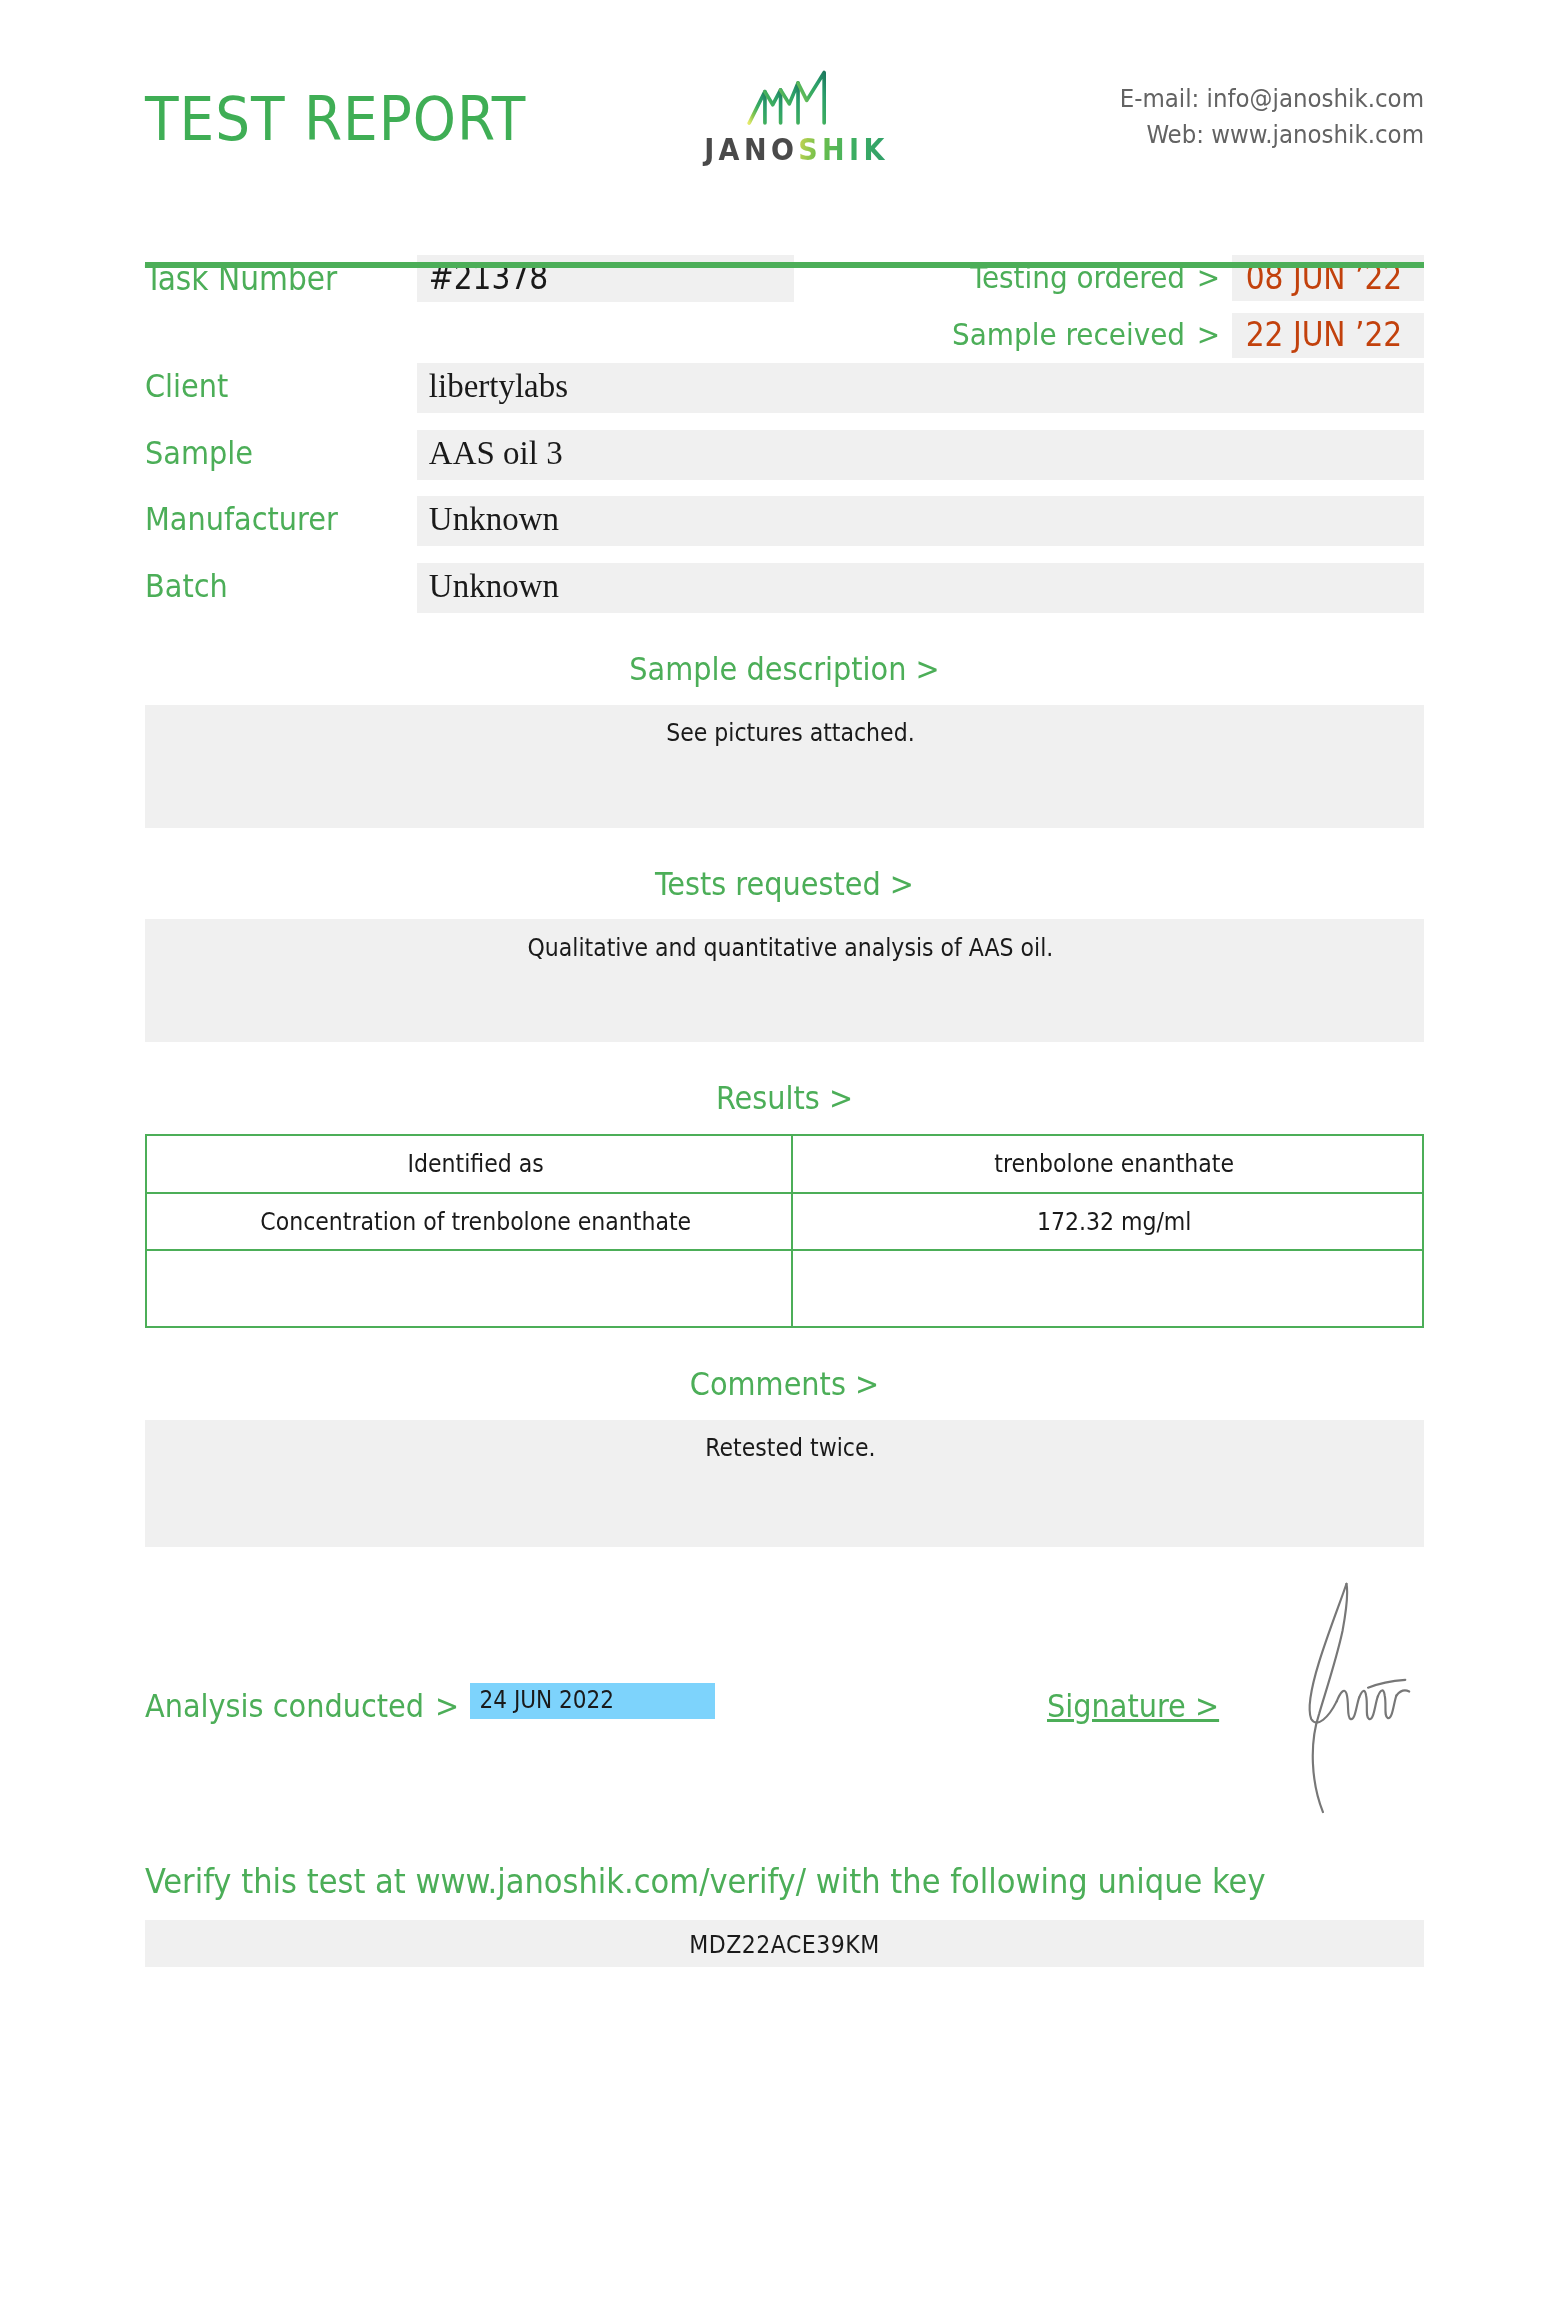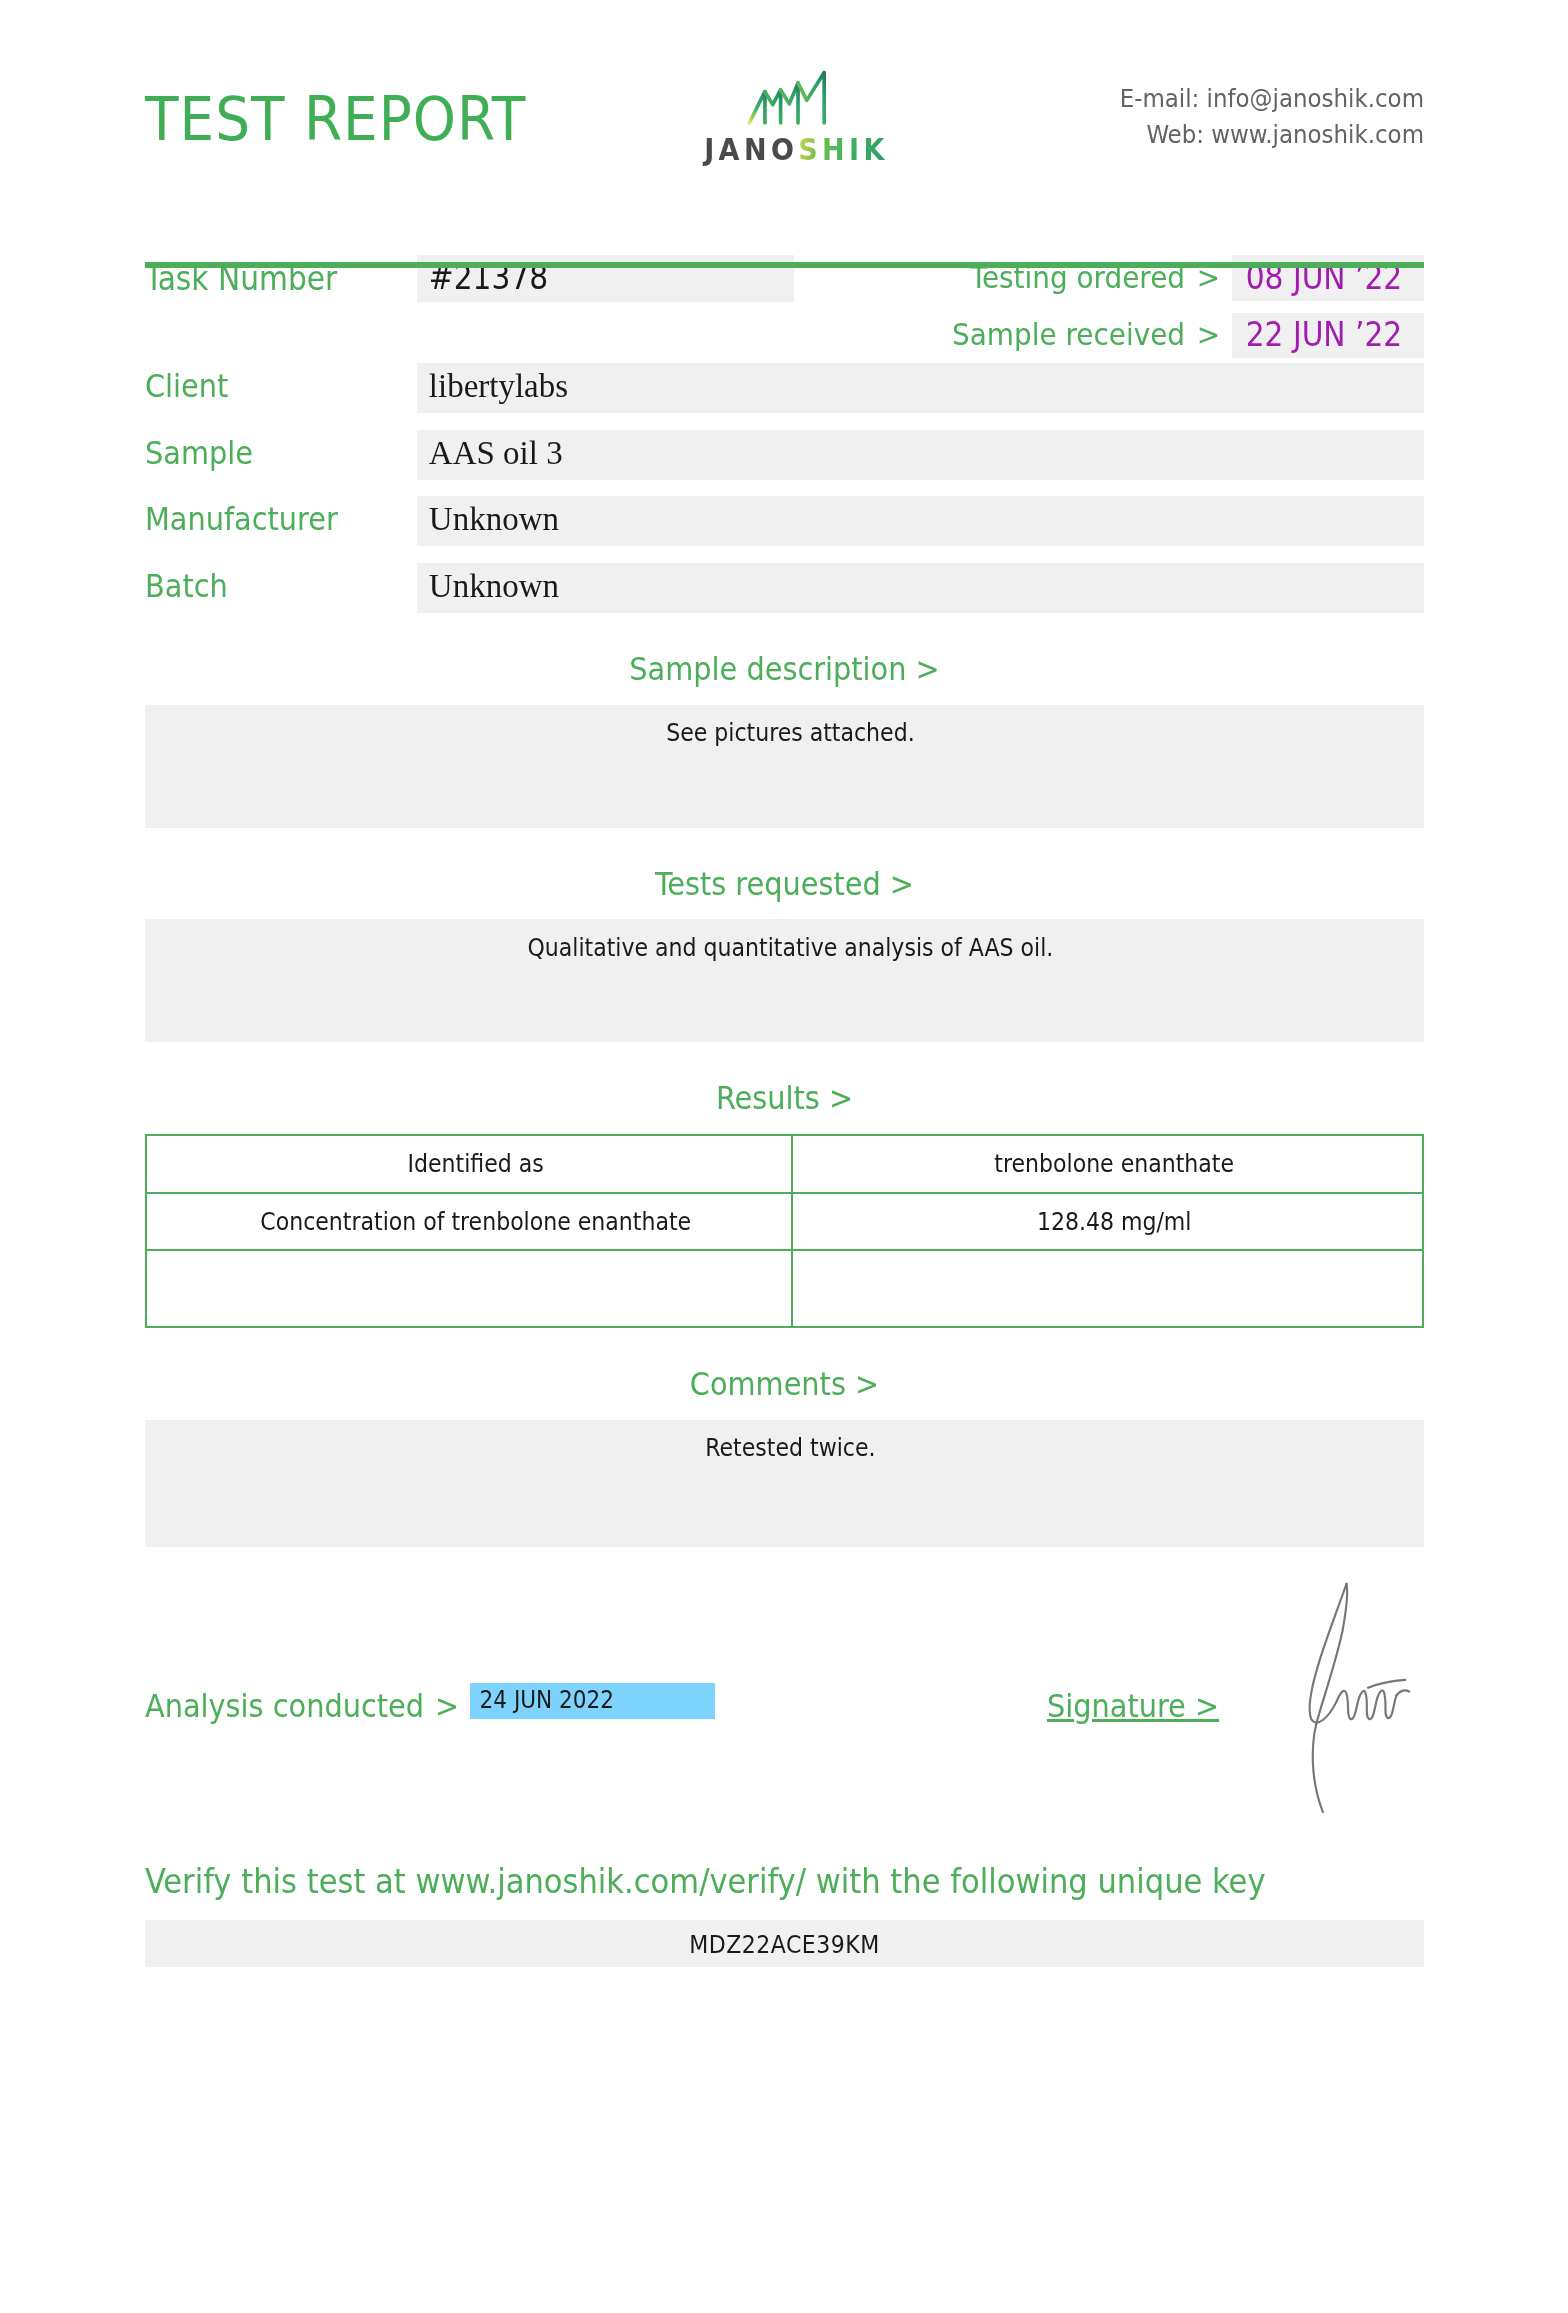--- a/index.html
+++ b/index.html
@@ -135,21 +135,21 @@
   }
   .date-caret {
     font-size: 31px;
     color: #4cae58;
     margin: 0 11.8px;
     padding-top: 3.9px;
   }
   .date-value {
     background: #f0f0f0;
     font-size: 33px;
-    color: #a21caf;
+    color: #c2410c;
     padding: 2.9px 13.7px 3.9px 13.7px;
     white-space: nowrap;
     min-width: 192px;
     box-sizing: border-box;
     text-align: left;
   }
 
   
   .fields {
   }
@@ -380,21 +380,21 @@
     <div class="section">
       <div class="section-title">Results &gt;</div>
       <table class="results-table">
         <tbody>
             <tr>
           <td class="c1">Identified as</td>
           <td>trenbolone enanthate</td>
         </tr>
         <tr>
           <td class="c1">Concentration of trenbolone enanthate</td>
-          <td>128.48 mg/ml</td>
+          <td>172.32 mg/ml</td>
         </tr>
         <tr class="empty">
           <td class="c1"></td>
           <td></td>
         </tr>
       </tbody>
         </table>
     </div>
 
     <div class="section">

